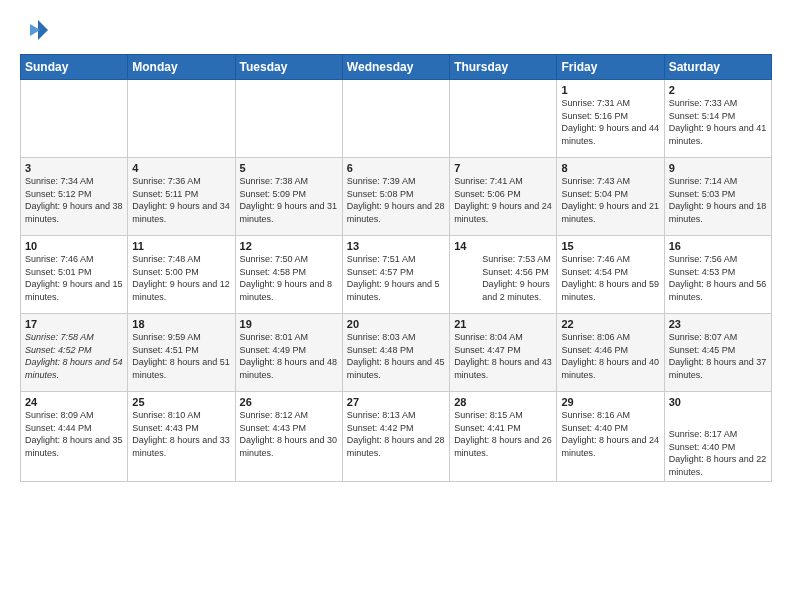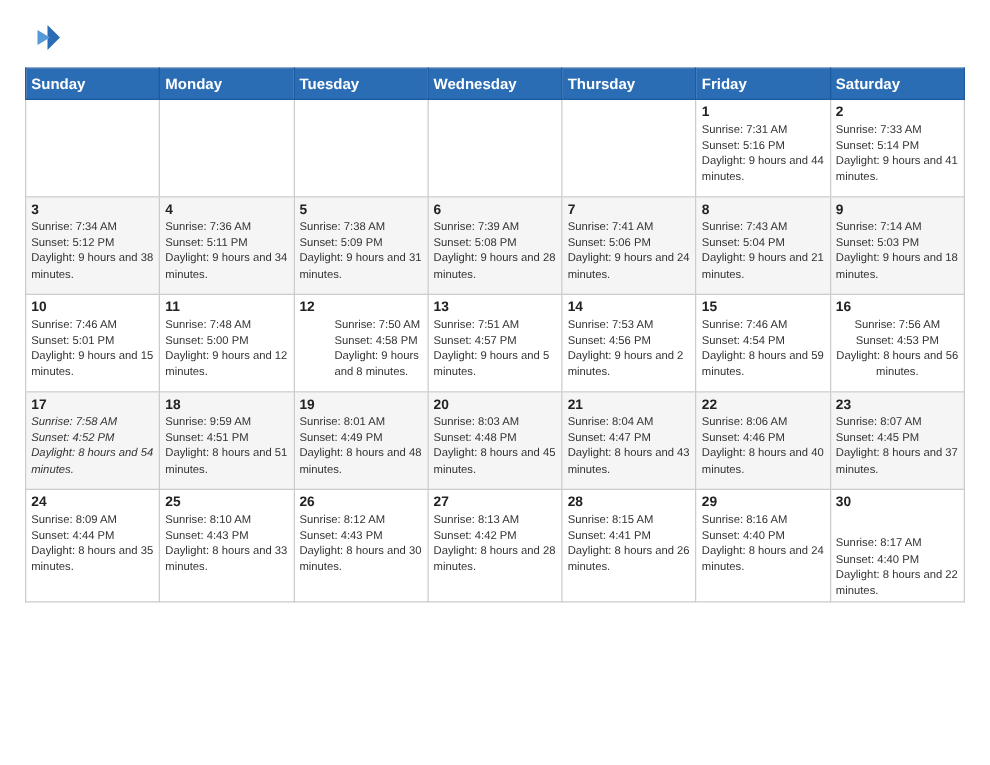--- a/index.html
+++ b/index.html
@@ -203,45 +203,45 @@
 Daylight: 9 hours and 15 minutes.</div>
           </td>
           <td>
             <span class="day-num">11</span>
             <div class="day-info" style="white-space: pre-line;">Sunrise: 7:48 AM
 Sunset: 5:00 PM
 Daylight: 9 hours and 12 minutes.</div>
           </td>
           <td>
             <span class="day-num">12</span>
-            <div class="day-info" style="white-space: pre-line; margin-left: 28px;">Sunrise: 7:50 AM
+            <div class="day-info" style="white-space: pre-line;">Sunrise: 7:50 AM
 Sunset: 4:58 PM
 Daylight: 9 hours and 8 minutes.</div>
           </td>
           <td>
             <span class="day-num">13</span>
             <div class="day-info" style="white-space: pre-line;">Sunrise: 7:51 AM
 Sunset: 4:57 PM
 Daylight: 9 hours and 5 minutes.</div>
           </td>
           <td>
             <span class="day-num">14</span>
-            <div class="day-info" style="white-space: pre-line;">Sunrise: 7:53 AM
+            <div class="day-info" style="white-space: pre-line; margin-left: 28px;">Sunrise: 7:53 AM
 Sunset: 4:56 PM
 Daylight: 9 hours and 2 minutes.</div>
           </td>
           <td>
             <span class="day-num">15</span>
             <div class="day-info" style="white-space: pre-line;">Sunrise: 7:46 AM
 Sunset: 4:54 PM
 Daylight: 8 hours and 59 minutes.</div>
           </td>
           <td>
             <span class="day-num">16</span>
-            <div class="day-info" style="white-space: pre-line; text-align: center;">Sunrise: 7:56 AM
+            <div class="day-info" style="white-space: pre-line;">Sunrise: 7:56 AM
 Sunset: 4:53 PM
 Daylight: 8 hours and 56 minutes.</div>
           </td>
         </tr>
         <tr>
           <td>
             <span class="day-num">17</span>
             <div class="day-info" style="white-space: pre-line; font-style: italic;">Sunrise: 7:58 AM
 Sunset: 4:52 PM
 Daylight: 8 hours and 54 minutes.</div>

